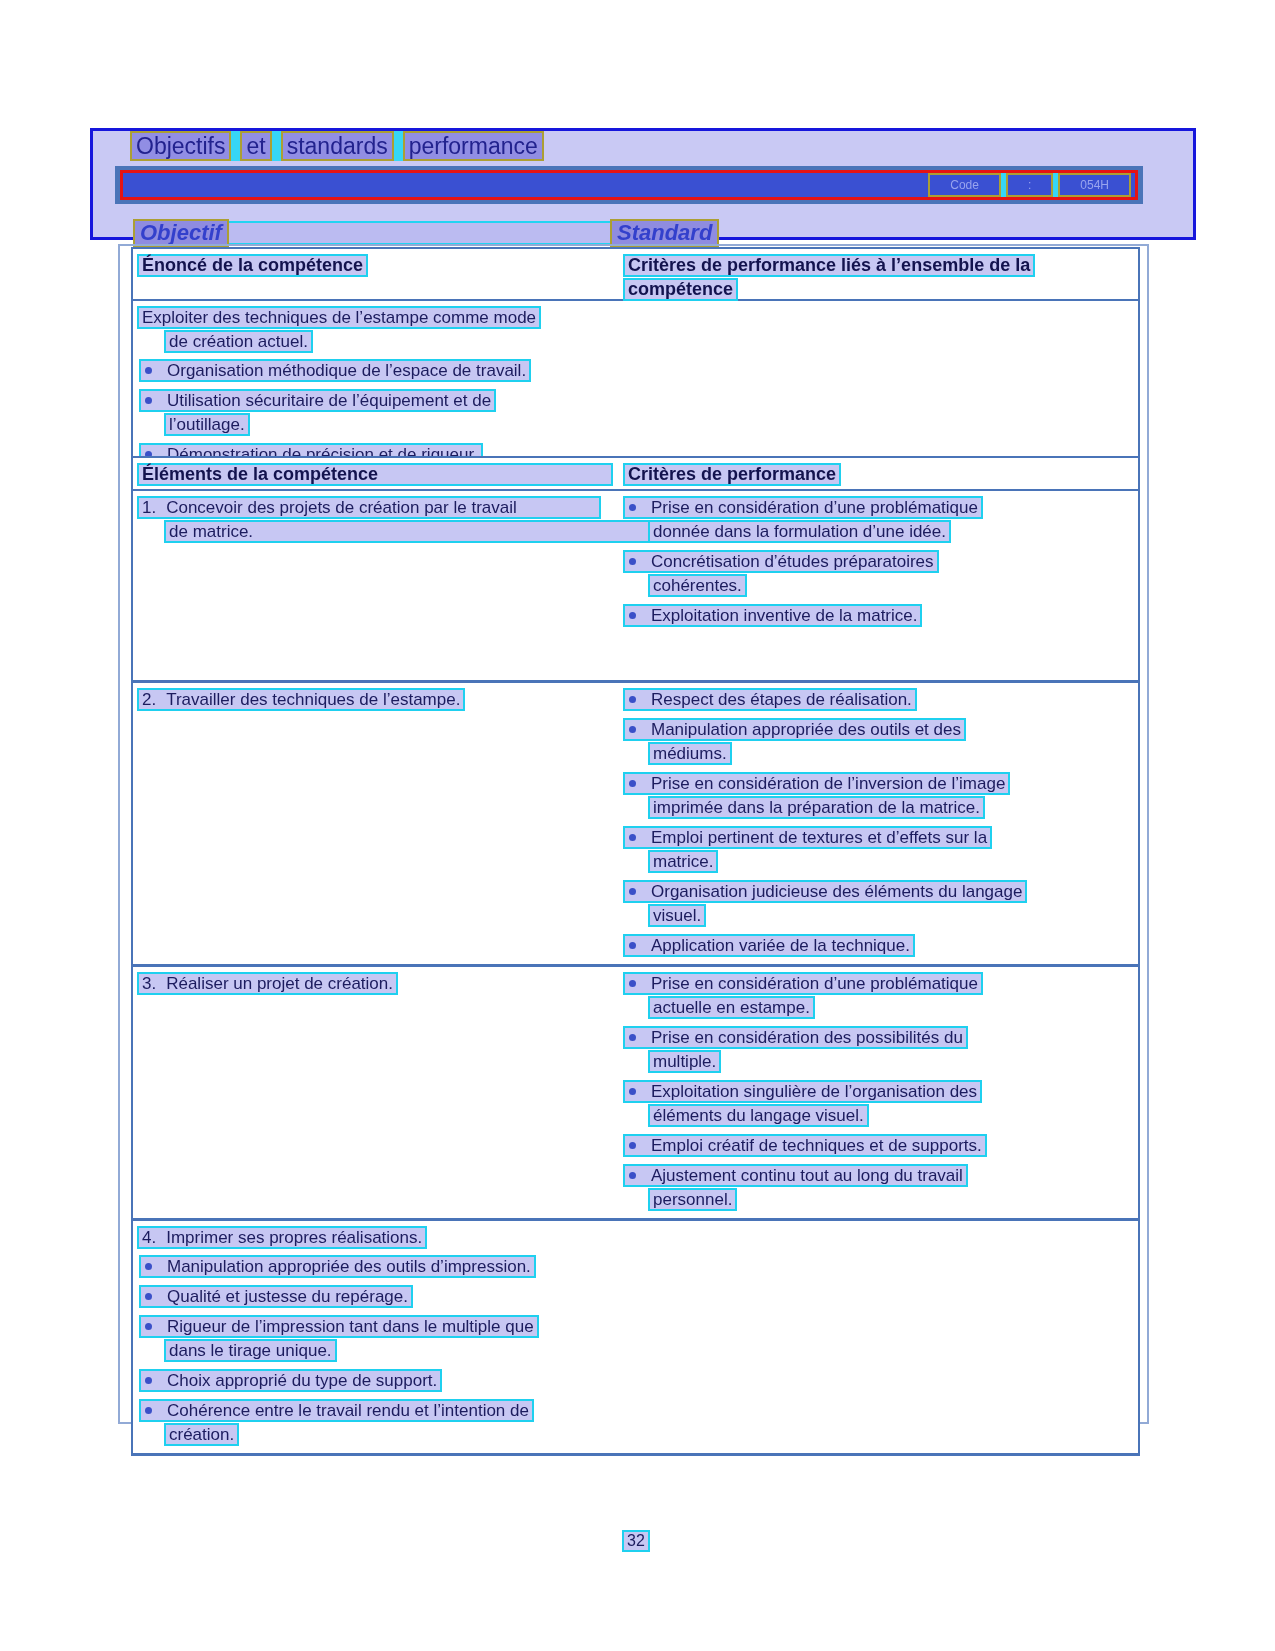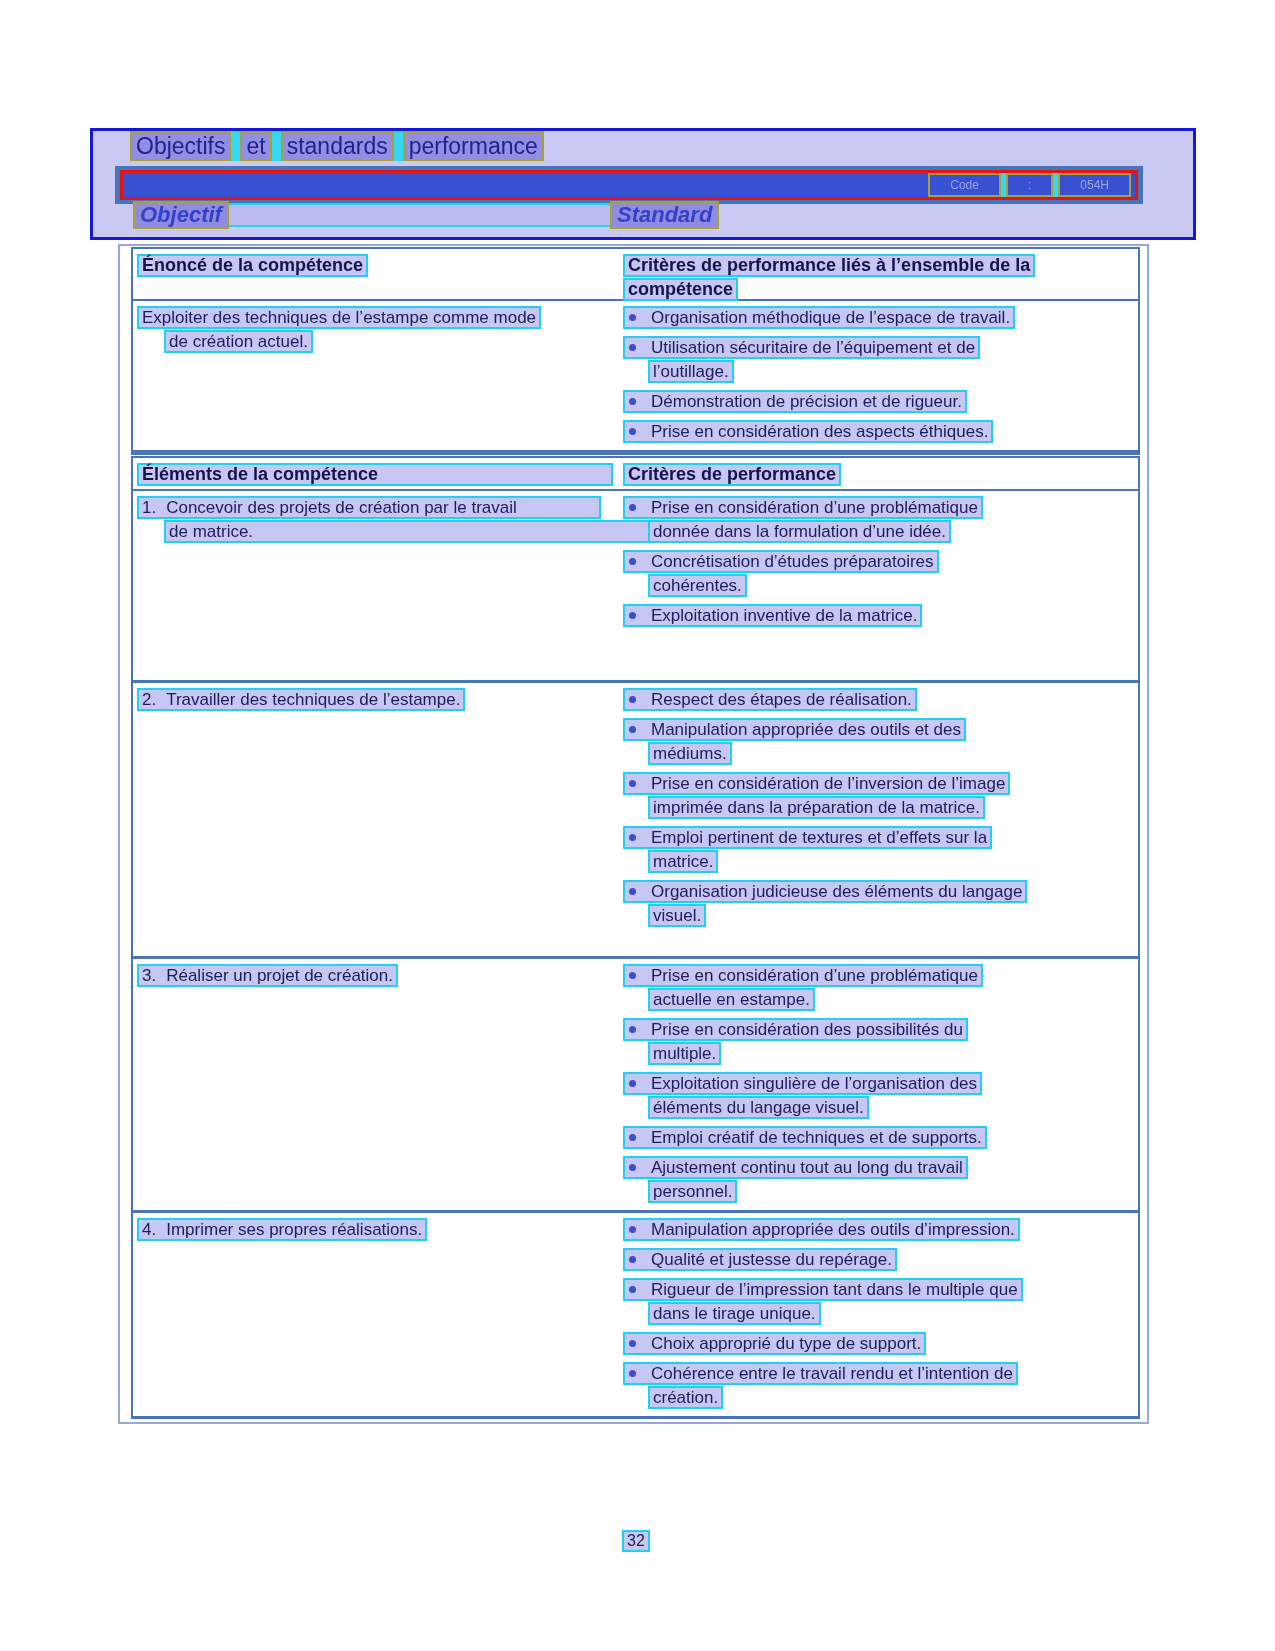--- a/index.html
+++ b/index.html
@@ -26,21 +26,21 @@
   .code-inner{
     height:100%;border:3px solid #e61313;background:#3a50d2;
     display:flex;align-items:center;justify-content:flex-end;
     padding-right:4px;box-sizing:border-box;
   }
   .code-word{
     font-size:12px;color:#98a4ee;border:2px solid #ac9f33;
     line-height:20px;padding:0 20px;white-space:nowrap;
   }
   .code-gap{width:5px;height:24px;background:#36d6f6;}
-  .objstd{position:absolute;left:40px;top:70px;width:720px;height:30px;padding-left:8px;}
+  .objstd{position:absolute;left:40px;top:88px;width:720px;height:30px;padding-left:8px;}
   .objstd-strip{
     position:absolute;left:5px;top:2px;width:576px;height:24px;
     background:#bbbbf1;border:2px solid #22d4f2;box-sizing:border-box;
   }
   .objstd-word{
     position:absolute;top:0;font-size:22px;font-weight:bold;font-style:italic;
     color:#3340cc;background:#8f8ce0;border:2px solid #ac9f33;
     padding:0 5px;line-height:24px;white-space:nowrap;
   }
   .obj{left:0;}
@@ -54,21 +54,21 @@
   .table{
     position:absolute;left:131px;width:1009px;background:#ffffff;
     border:2px solid #4a74b8;box-sizing:border-box;
   }
   .t1{top:247px;border-bottom-width:5px;}
   .t2{top:456px;border-bottom-width:3px;}
   .hrow{display:flex;border-bottom:2px solid #4a74b8;box-sizing:border-box;}
   .t1 .hrow{height:52px;}
   .t2 .hrow{height:33px;}
   .row{display:flex;border-bottom:3px solid #4a74b8;box-sizing:border-box;}
-  .row.last{border-bottom:none;}
+  .row.last{border-bottom:none;flex-direction:column;}
   .cell-left{width:484px;padding:5px 0 0 4px;box-sizing:border-box;}
   .cell-right{flex:1;padding:5px 0 0 6px;box-sizing:border-box;}
   
   .line{height:24px;}
   .hl{
     display:inline-block;box-sizing:border-box;background:#c7c7f3;
     border:2px solid #1fd0ef;padding:0 3px;font-size:17px;line-height:19px;
     color:#1c1c5e;white-space:nowrap;
   }
   .hl.bold{font-weight:bold;font-size:18px;color:#13134e;}
@@ -197,20 +197,23 @@
             <div class="line"><span class="hl cont-right"><span>imprimée dans la préparation de la matrice.</span></span></div>
           </div>
           <div class="bullet">
             <div class="line"><span class="hl"><span class="dot"></span><span>Emploi pertinent de textures et d’effets sur la</span></span></div>
             <div class="line"><span class="hl cont-right"><span>matrice.</span></span></div>
           </div>
           <div class="bullet">
             <div class="line"><span class="hl"><span class="dot"></span><span>Organisation judicieuse des éléments du langage</span></span></div>
             <div class="line"><span class="hl cont-right"><span>visuel.</span></span></div>
           </div>
+          <div class="bullet">
+            <div class="line"><span class="hl"><span class="dot"></span><span>Application variée de la technique.</span></span></div>
+          </div>
         </div>
       </div>
       <div class="row" style="min-height: 246px;">
         <div class="cell-left">
           <div class="line"><span class="hl"><span class="num">3.</span><span>Réaliser un projet de création.</span></span></div>
         </div>
         <div class="cell-right">
           <div class="bullet">
             <div class="line"><span class="hl"><span class="dot"></span><span>Prise en considération d’une problématique</span></span></div>
             <div class="line"><span class="hl cont-right"><span>actuelle en estampe.</span></span></div>

